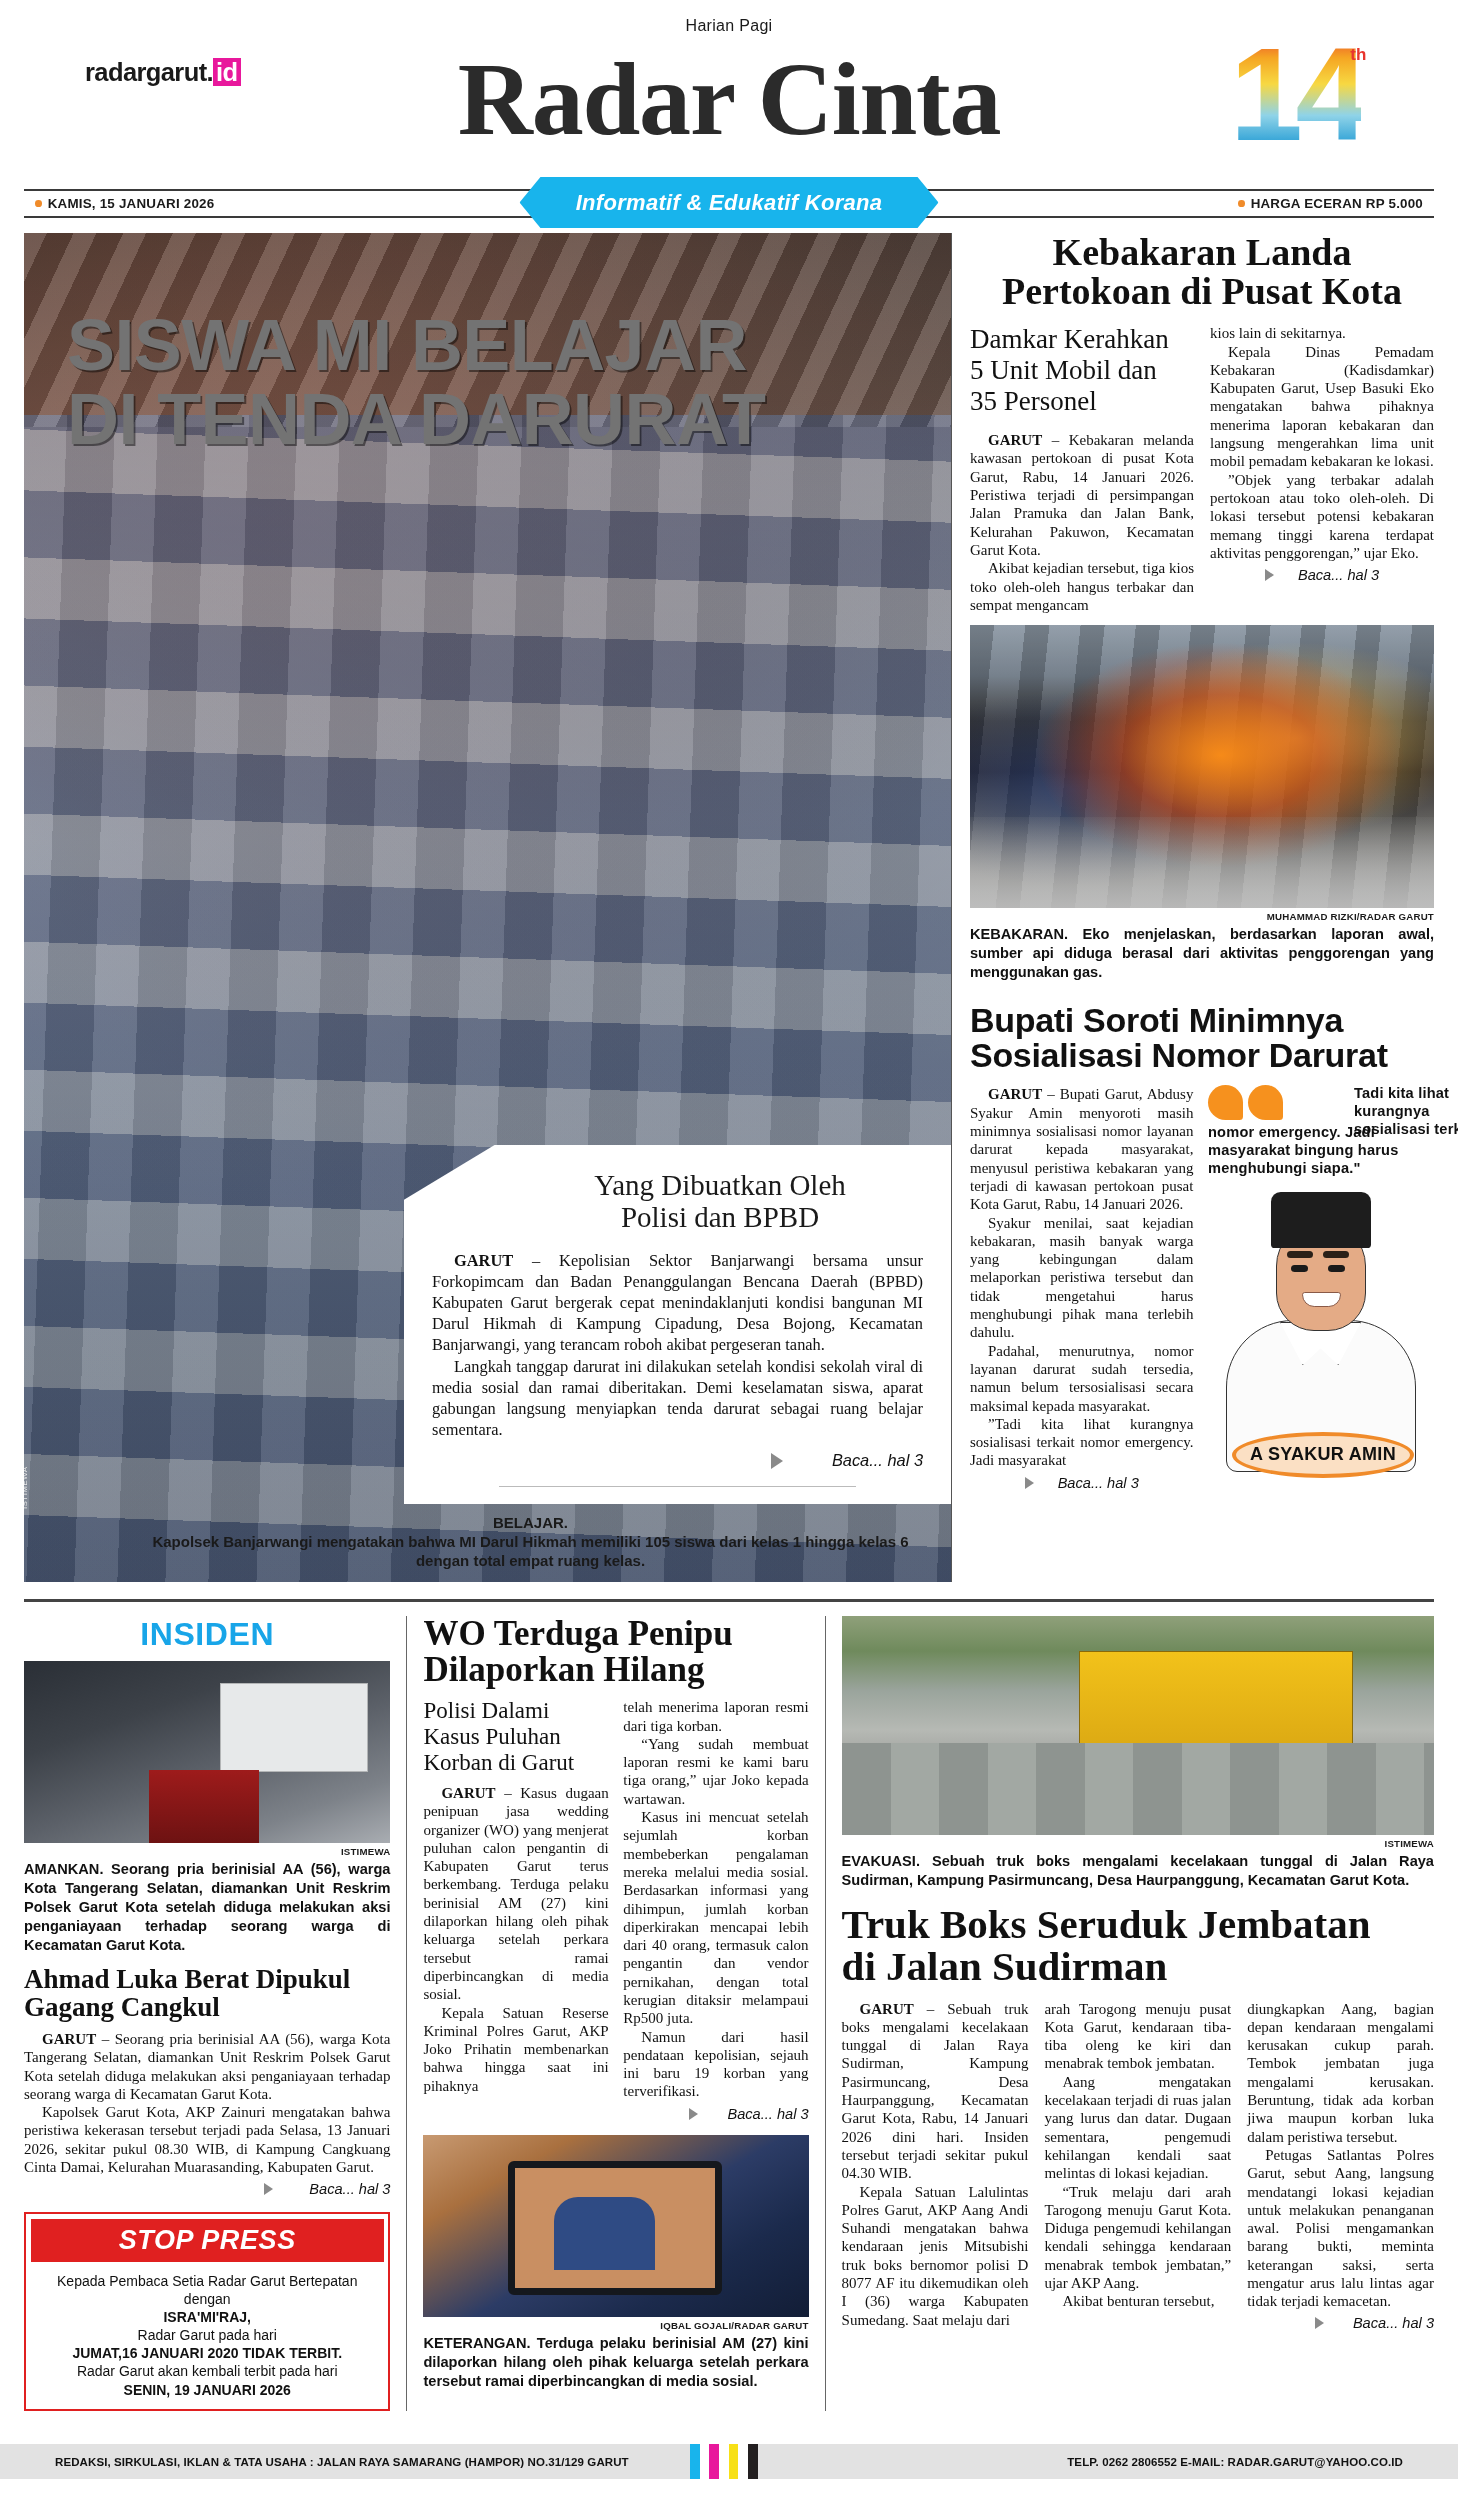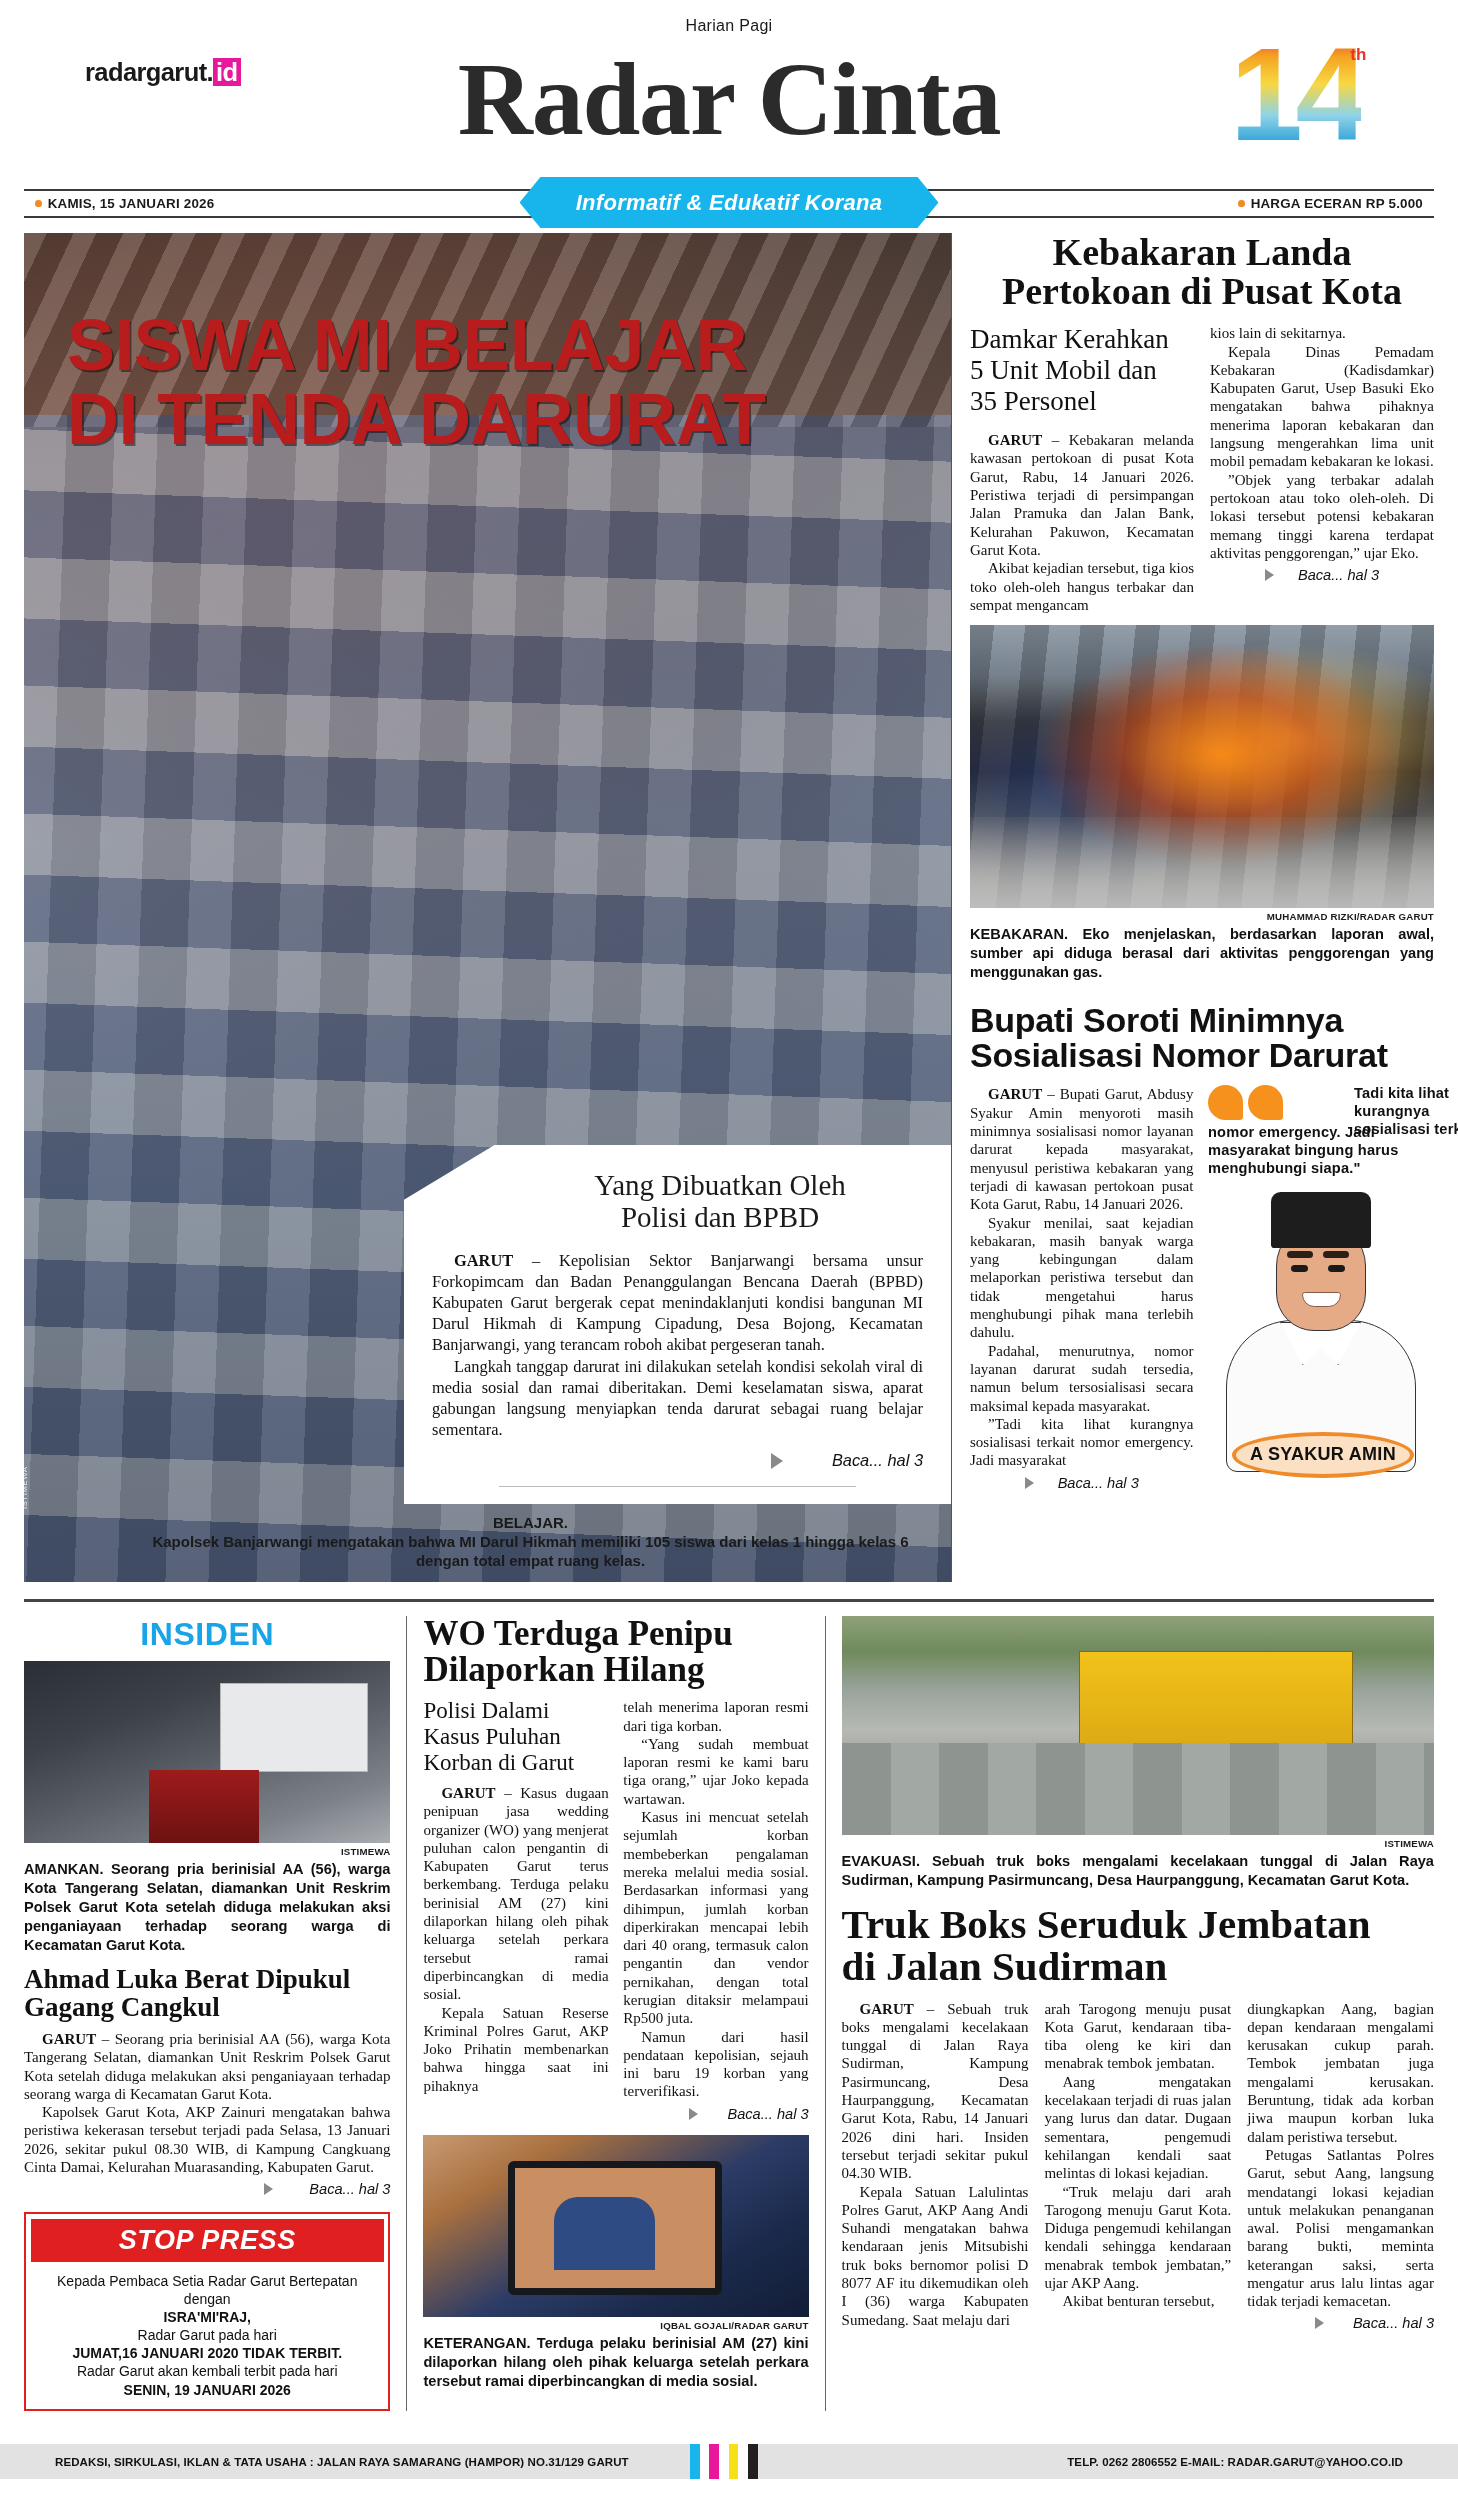--- a/index.html
+++ b/index.html
@@ -89,21 +89,21 @@
     content:""; position:absolute; left:0; right:0; top:0; height:194px;
     background:repeating-linear-gradient(115deg,rgba(255,255,255,.13) 0 20.7px,rgba(0,0,0,.12) 20.7px 45px);
   }
   .hero-credit{
     position:absolute; left:4.9px; bottom:73px; transform:rotate(-90deg); transform-origin:left bottom;
     font-family:"Liberation Sans", sans-serif; font-size:8px; color:#e8e8e8; letter-spacing:0.4px;
   }
   .hero-title {
     position:absolute; left:43px; top:76px; width:729px;
     font-family:"Liberation Sans", sans-serif; font-weight:bold; font-size:72px; line-height:1.02;
-    color:#b91c1c; letter-spacing:-0.6px;
+    color:#737373; letter-spacing:-0.6px;
     text-shadow:1.8px 1.8px 0 rgba(0,0,0,.45);
   }
   .hero-title div{ white-space:nowrap; }
 
   
   .lead-panel {
     position:absolute; right:0; bottom:78px; width:547px; background:#fff;
     padding:24px 28px 17px 28px;
     clip-path:polygon(91px 0, 100% 0, 100% 100%, 0 100%, 0 55px);
   }

